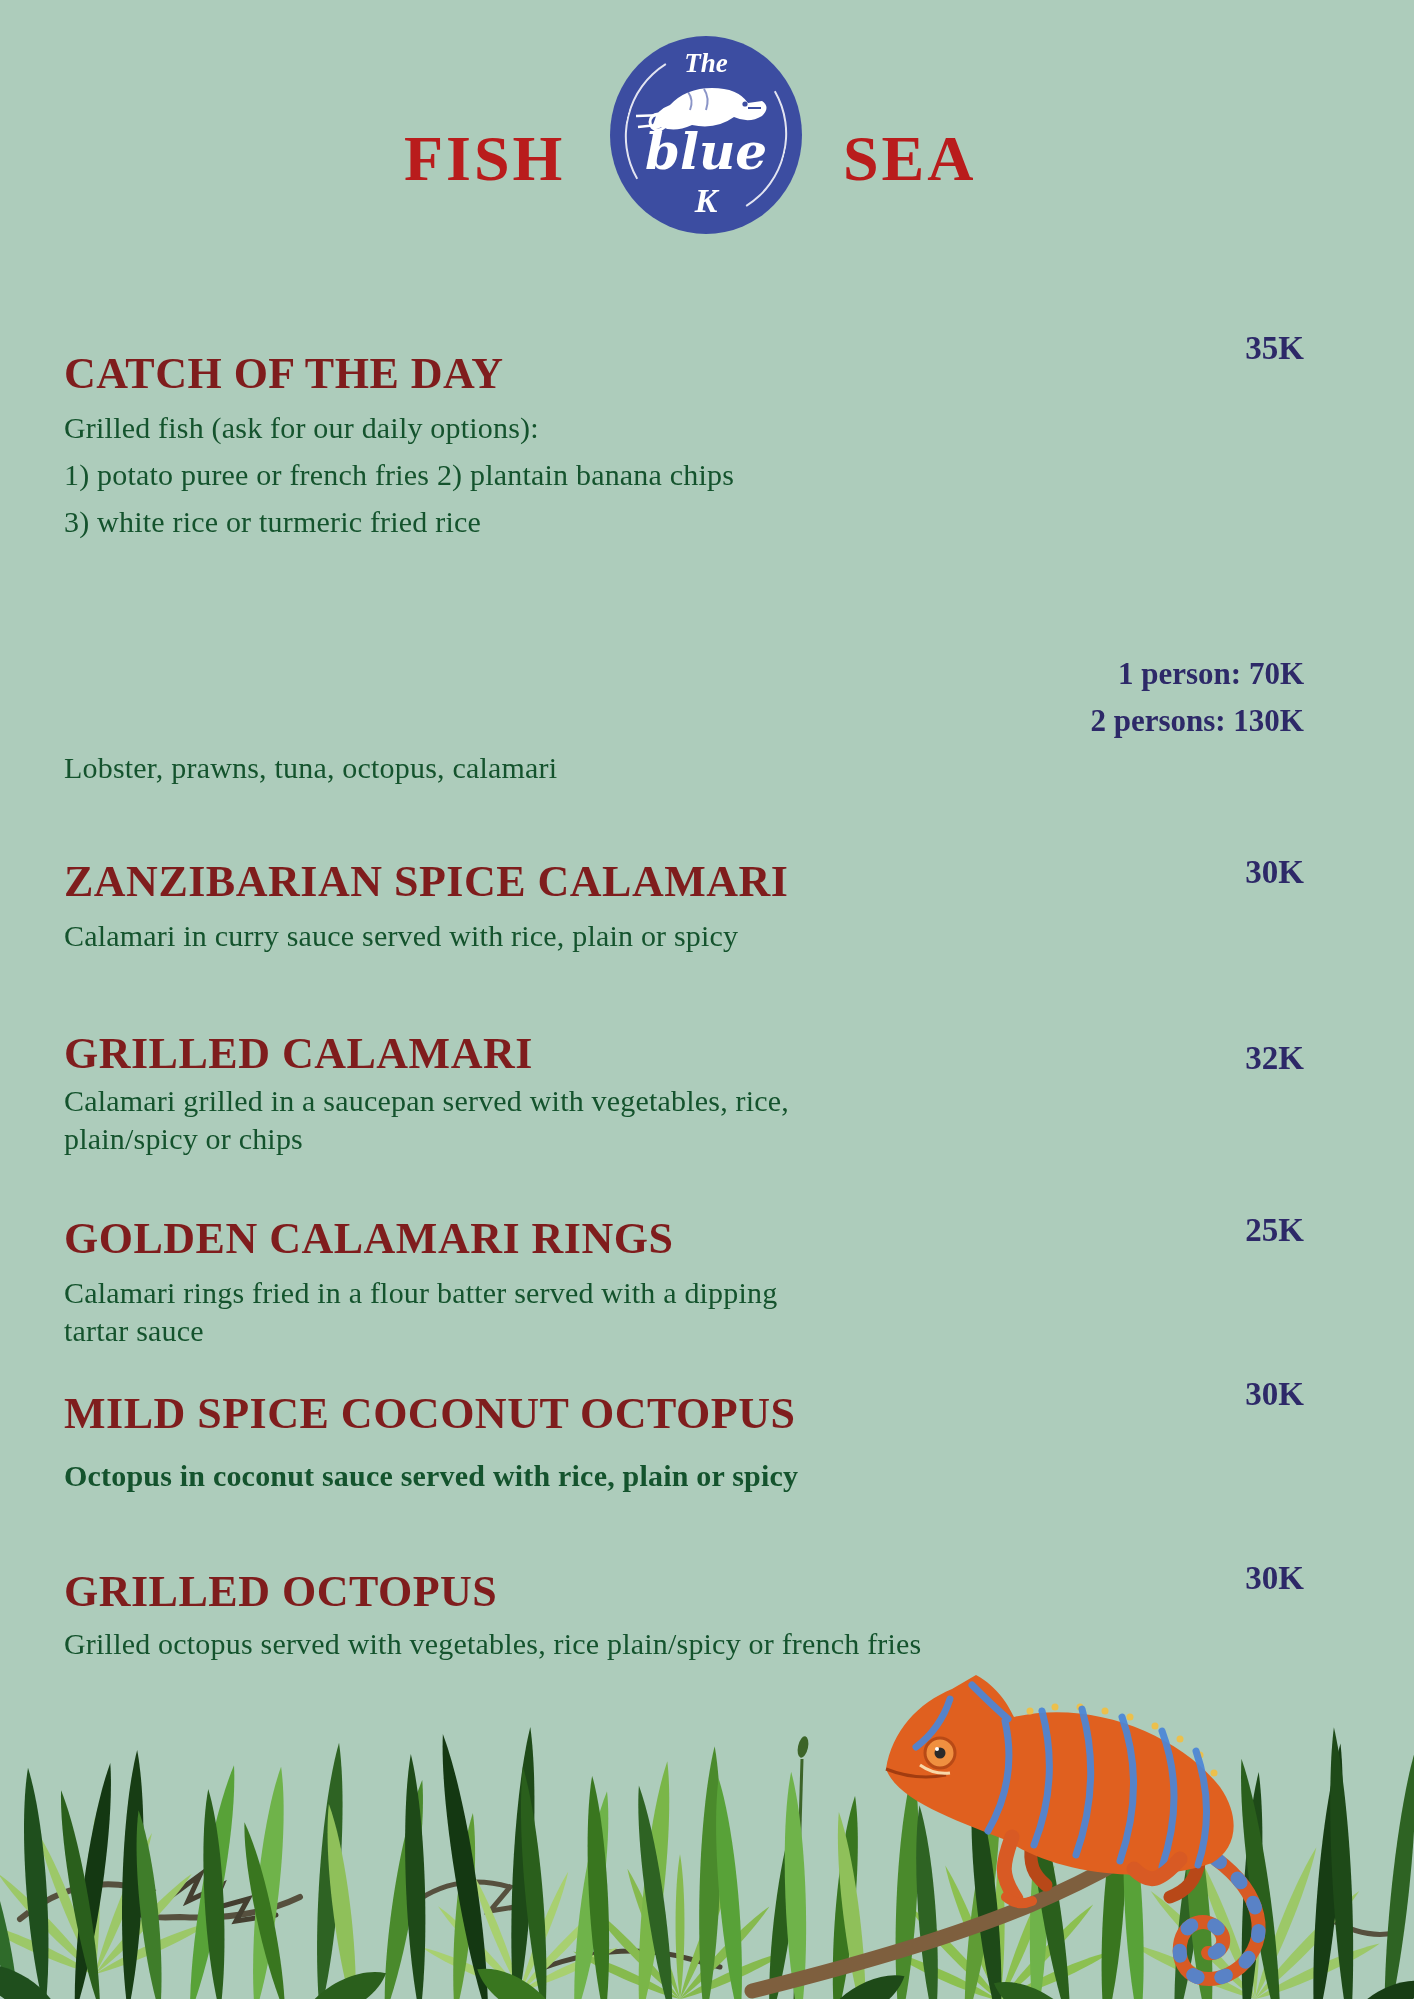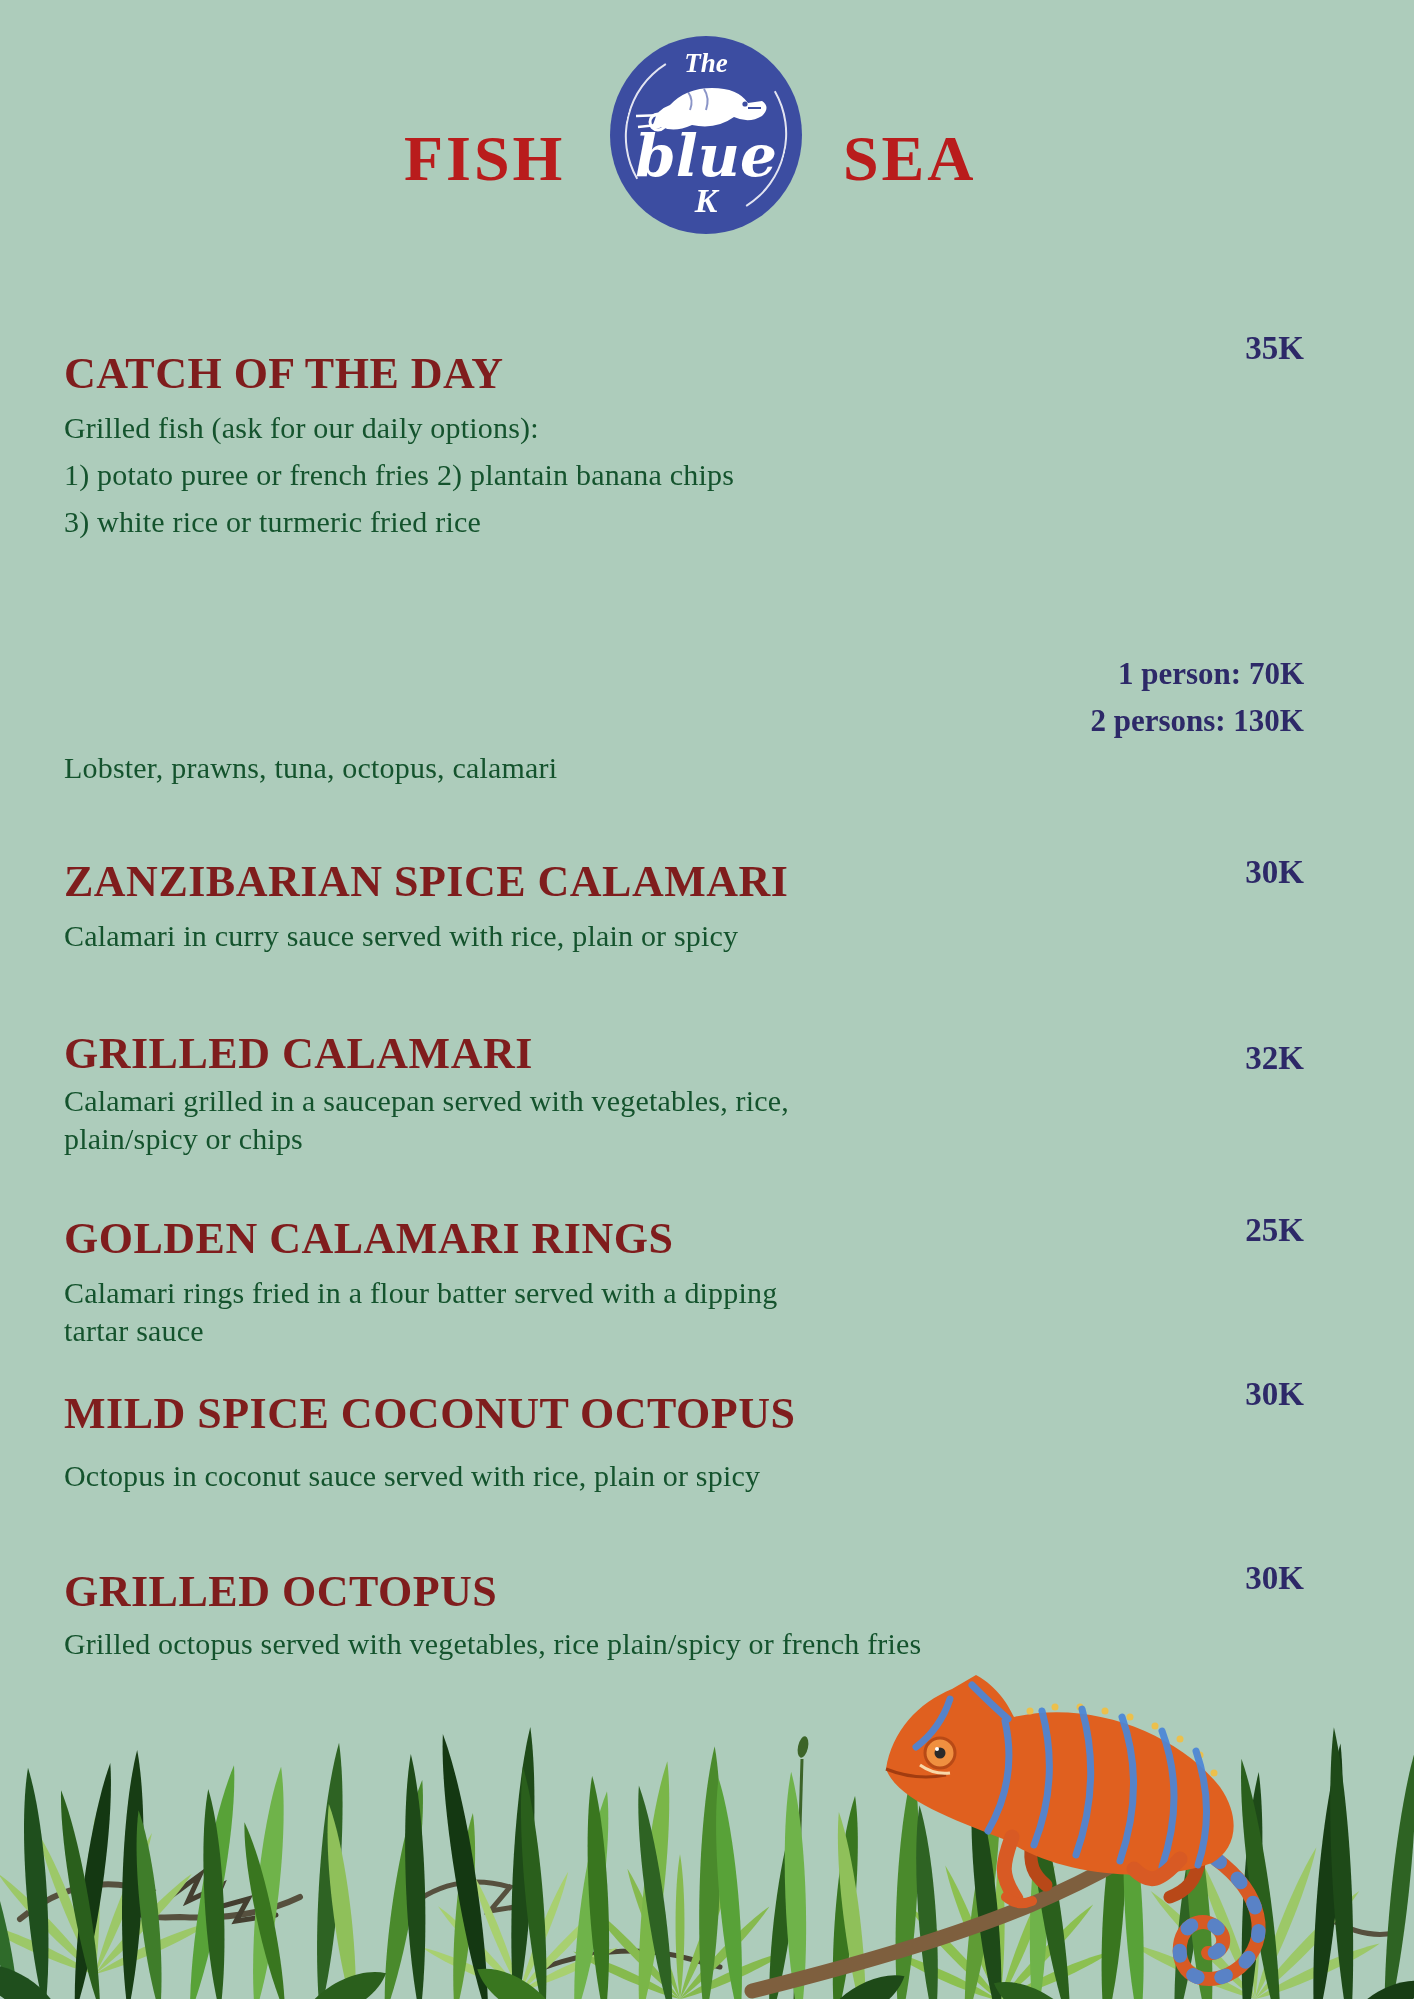--- a/index.html
+++ b/index.html
@@ -21,21 +21,21 @@
   }
   .logo::before{
     content:"";position:absolute;inset:15px;border-radius:50%;
     border:2px solid transparent;border-left-color:rgba(255,255,255,.85);
     border-right-color:rgba(255,255,255,.85);transform:rotate(14deg);
   }
   .logo-the{position:absolute;top:12px;left:0;width:100%;text-align:center;
     color:#fff;font-style:italic;font-weight:700;font-size:27px;font-family:Liberation Serif, serif;}
   .logo-cham{position:absolute;top:44px;left:24px;}
   .logo-blue{position:absolute;top:86px;left:0;width:100%;text-align:center;
-    color:#fff;font-style:italic;font-weight:700;font-size:58px;
+    color:#fff;font-style:italic;font-weight:700;font-size:50px;
     font-family:"DejaVu Serif",serif;}
   .logo-k{position:absolute;top:146px;left:0;width:100%;text-align:center;
     color:#fff;font-style:italic;font-weight:700;font-size:34px;}
   
   .h{
     position:absolute;left:64px;margin:0;font-size:44px;font-weight:700;
     color:#7f1d1d;letter-spacing:.5px;white-space:nowrap;
   }
   .p{
     position:absolute;right:110px;font-size:33px;font-weight:700;
@@ -46,21 +46,21 @@
     position:absolute;left:64px;font-size:30px;color:#14532d;
     line-height:47px;letter-spacing:.2px;
   }
   .d.tight{line-height:38px;}
   .d p{margin:0;white-space:nowrap;}
   #h0{top:348px;} #p0{top:330px;} #d0{top:404px;}
   #h1{top:682px;} #p1{top:650px;} #d1{top:744px;}
   #h2{top:856px;} #p2{top:854px;} #d2{top:912px;}
   #h3{top:1028px;text-align:right;} #p3{top:1040px;} #d3{top:1082px;}
   #h4{top:1213px;} #p4{top:1212px;} #d4{top:1274px;}
-  #h5{top:1388px;} #p5{top:1376px;} #d5{top:1452px;}
+  #h5{top:1388px;} #p5{top:1376px;} #d5{top:1452px;font-weight:bold;}
   #h6{top:1566px;} #p6{top:1560px;} #d6{top:1620px;}
   
   .deco{position:absolute;left:0;bottom:0;width:1414px;height:330px;display:block;}
 </style>
 </head>
 <body>
 
 <div class="page">
 
   <div>

